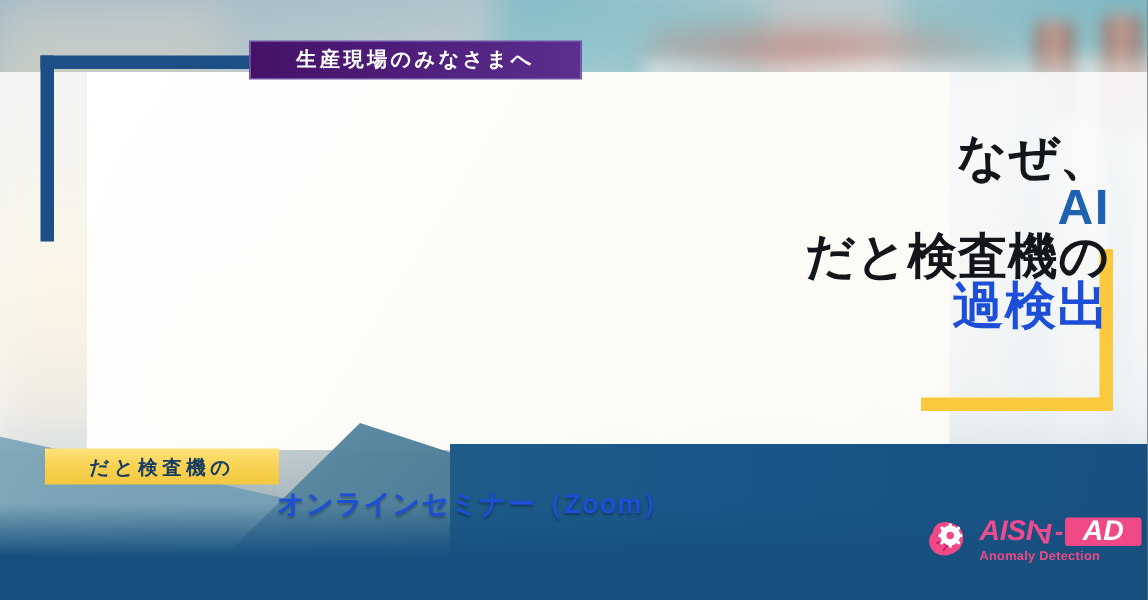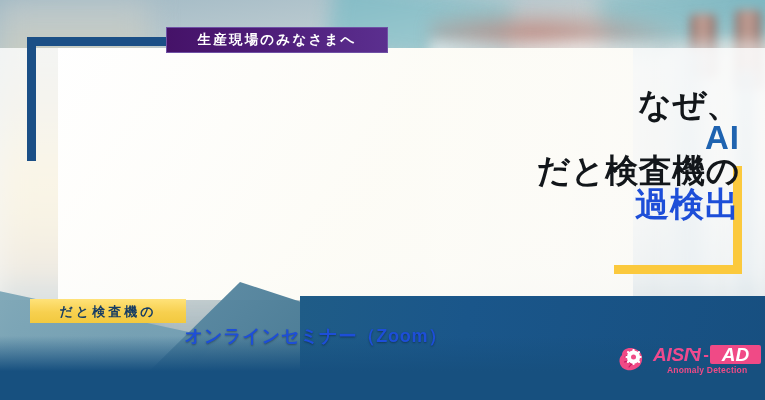--- a/index.html
+++ b/index.html
@@ -170,21 +170,21 @@
   .lg-a{color:#ef4a8e;font-size:19px;font-weight:700;font-style:italic;line-height:1;letter-spacing:-.3px;}
   .lg-i{color:#ef4a8e;font-size:19px;font-weight:700;font-style:italic;line-height:1;letter-spacing:-.3px;}
   .lg-s{color:#ef4a8e;font-size:19px;font-weight:700;font-style:italic;line-height:1;letter-spacing:-.3px;}
   .lg-flip{color:#ef4a8e;font-size:19px;font-weight:700;font-style:italic;line-height:1;
            display:inline-block;transform:scaleY(-1);letter-spacing:-.3px;}
   .lg-dash{color:#ef4a8e;font-size:17px;font-weight:700;line-height:1;margin:0 1px;}
   .lg-ad{color:#e8175d;font-size:19px;font-weight:700;font-style:italic;line-height:1;
          background:#f04a86;color:#fff;padding:0 12px;border-radius:2px;}
   .lg-sub{
     color:#f04a86;font-size:8.5px;font-weight:700;line-height:1;letter-spacing:.2px;
-    margin-top:2px;white-space:nowrap;text-align:center;
+    margin-top:2px;white-space:nowrap;
   }
 </style>
 </head>
 <body>
 
 <div class="stage">
 
   <div class="bg">
     <div class="bg-base"></div>
     <div class="bg-l1"></div>

